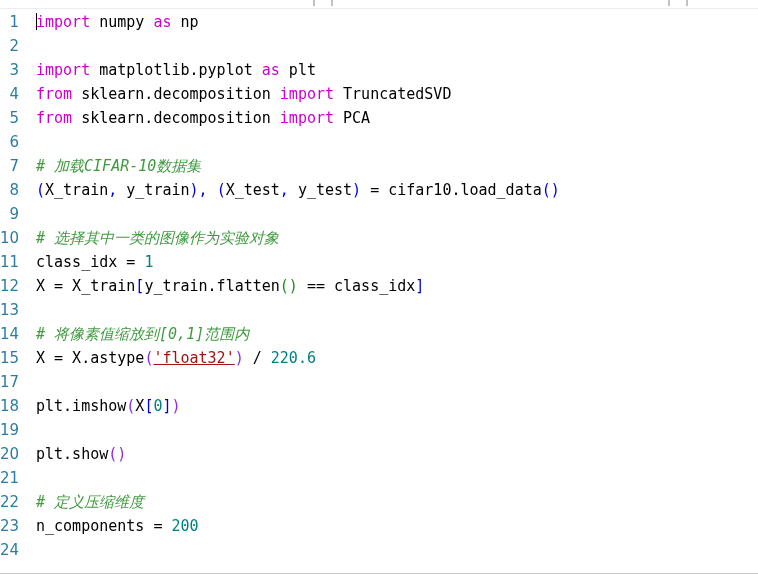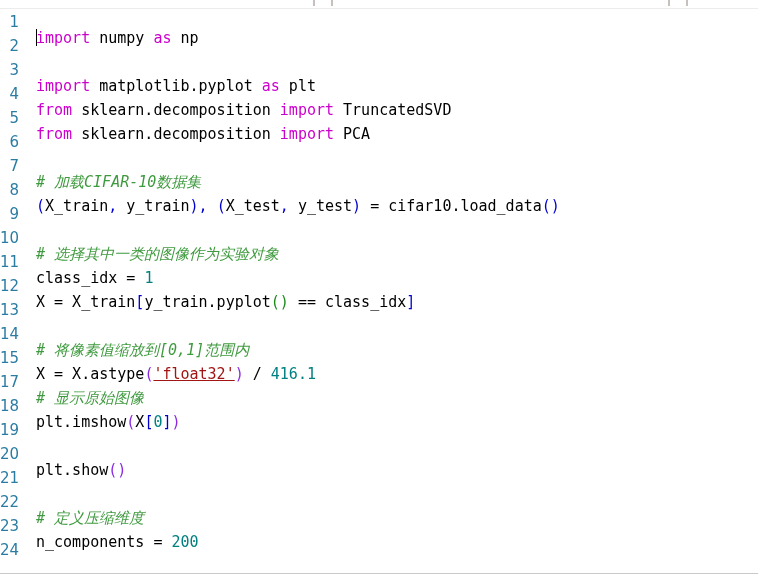--- a/index.html
+++ b/index.html
@@ -78,21 +78,20 @@
     font-size: 15px;
     font-family: "DejaVu Sans", "Liberation Sans", sans-serif;
     user-select: none;
   }
 
   .content {
     position: absolute;
     left: 36px;
     top: 0;
     color: #000000;
-    margin-top: 16px;
   }
 
   
   .caret {
     display: inline-block;
     width: 1px;
     height: 17px;
     background: #000000;
     vertical-align: -3px;
     margin-right: -1px;
@@ -125,25 +124,25 @@
       <div class="line"><div class="gutter">2</div></div>
       <div class="line"><div class="gutter">3</div><div class="content"><span class="kw">import</span><span class="pid"> matplotlib.pyplot </span><span class="kw">as</span><span class="pid"> plt</span></div></div>
       <div class="line"><div class="gutter">4</div><div class="content"><span class="kw">from</span><span class="pid"> sklearn.decomposition </span><span class="kw">import</span><span class="pid"> TruncatedSVD</span></div></div>
       <div class="line"><div class="gutter">5</div><div class="content"><span class="kw">from</span><span class="pid"> sklearn.decomposition </span><span class="kw">import</span><span class="pid"> PCA</span></div></div>
       <div class="line"><div class="gutter">6</div><div class="content"></div></div>
       <div class="line"><div class="gutter">7</div><div class="content"><span class="cm"># 加载CIFAR-10数据集</span></div></div>
       <div class="line"><div class="gutter">8</div><div class="content"><span class="pblue">(</span><span class="pid">X_train</span><span class="pblue">,</span><span class="pid"> y_train</span><span class="pblue">),</span><span class="pid"> </span><span class="pblue">(</span><span class="pid">X_test</span><span class="pblue">,</span><span class="pid"> y_test</span><span class="pblue">)</span><span class="pid"> = cifar10.load_data</span><span class="pblue">()</span></div></div>
       <div class="line"><div class="gutter">9</div><div class="content"></div></div>
       <div class="line"><div class="gutter">10</div><div class="content"><span class="cm"># 选择其中一类的图像作为实验对象</span></div></div>
       <div class="line"><div class="gutter">11</div><div class="content"><span class="pid">class_idx = </span><span class="nu">1</span></div></div>
-      <div class="line"><div class="gutter">12</div><div class="content"><span class="pid">X = X_train</span><span class="pblue">[</span><span class="pid">y_train.pyplot</span><span class="pgreen">()</span><span class="pid"> == class_idx</span><span class="pblue">]</span></div></div>
+      <div class="line"><div class="gutter">12</div><div class="content"><span class="pid">X = X_train</span><span class="pblue">[</span><span class="pid">y_train.flatten</span><span class="pgreen">()</span><span class="pid"> == class_idx</span><span class="pblue">]</span></div></div>
       <div class="line"><div class="gutter">13</div><div class="content"></div></div>
       <div class="line"><div class="gutter">14</div><div class="content"><span class="cm"># 将像素值缩放到[0,1]范围内</span></div></div>
-      <div class="line"><div class="gutter">15</div><div class="content"><span class="pid">X = X.astype</span><span class="ppurple">(</span><span class="st">'float32'</span><span class="ppurple">)</span><span class="pid"> / </span><span class="nu">416.1</span></div></div>
-      <div class="line"><div class="gutter">17</div><div class="content"><span class="cm"># 显示原始图像</span></div></div>
+      <div class="line"><div class="gutter">15</div><div class="content"><span class="pid">X = X.astype</span><span class="ppurple">(</span><span class="st">'float32'</span><span class="ppurple">)</span><span class="pid"> / </span><span class="nu">220.6</span></div></div>
+      <div class="line"><div class="gutter">17</div></div>
       <div class="line"><div class="gutter">18</div><div class="content"><span class="pid">plt.imshow</span><span class="ppurple">(</span><span class="pid">X</span><span class="pblue">[</span><span class="nu">0</span><span class="pblue">]</span><span class="ppurple">)</span></div></div>
       <div class="line"><div class="gutter">19</div></div>
       <div class="line"><div class="gutter">20</div><div class="content"><span class="pid">plt.show</span><span class="ppurple">()</span></div></div>
       <div class="line"><div class="gutter">21</div><div class="content"></div></div>
       <div class="line"><div class="gutter">22</div><div class="content"><span class="cm"># 定义压缩维度</span></div></div>
       <div class="line"><div class="gutter">23</div><div class="content"><span class="pid">n_components = </span><span class="nu">200</span></div></div>
       <div class="line"><div class="gutter">24</div><div class="content"></div></div>
     </div>
 
   <div class="bottom-rule"></div>

